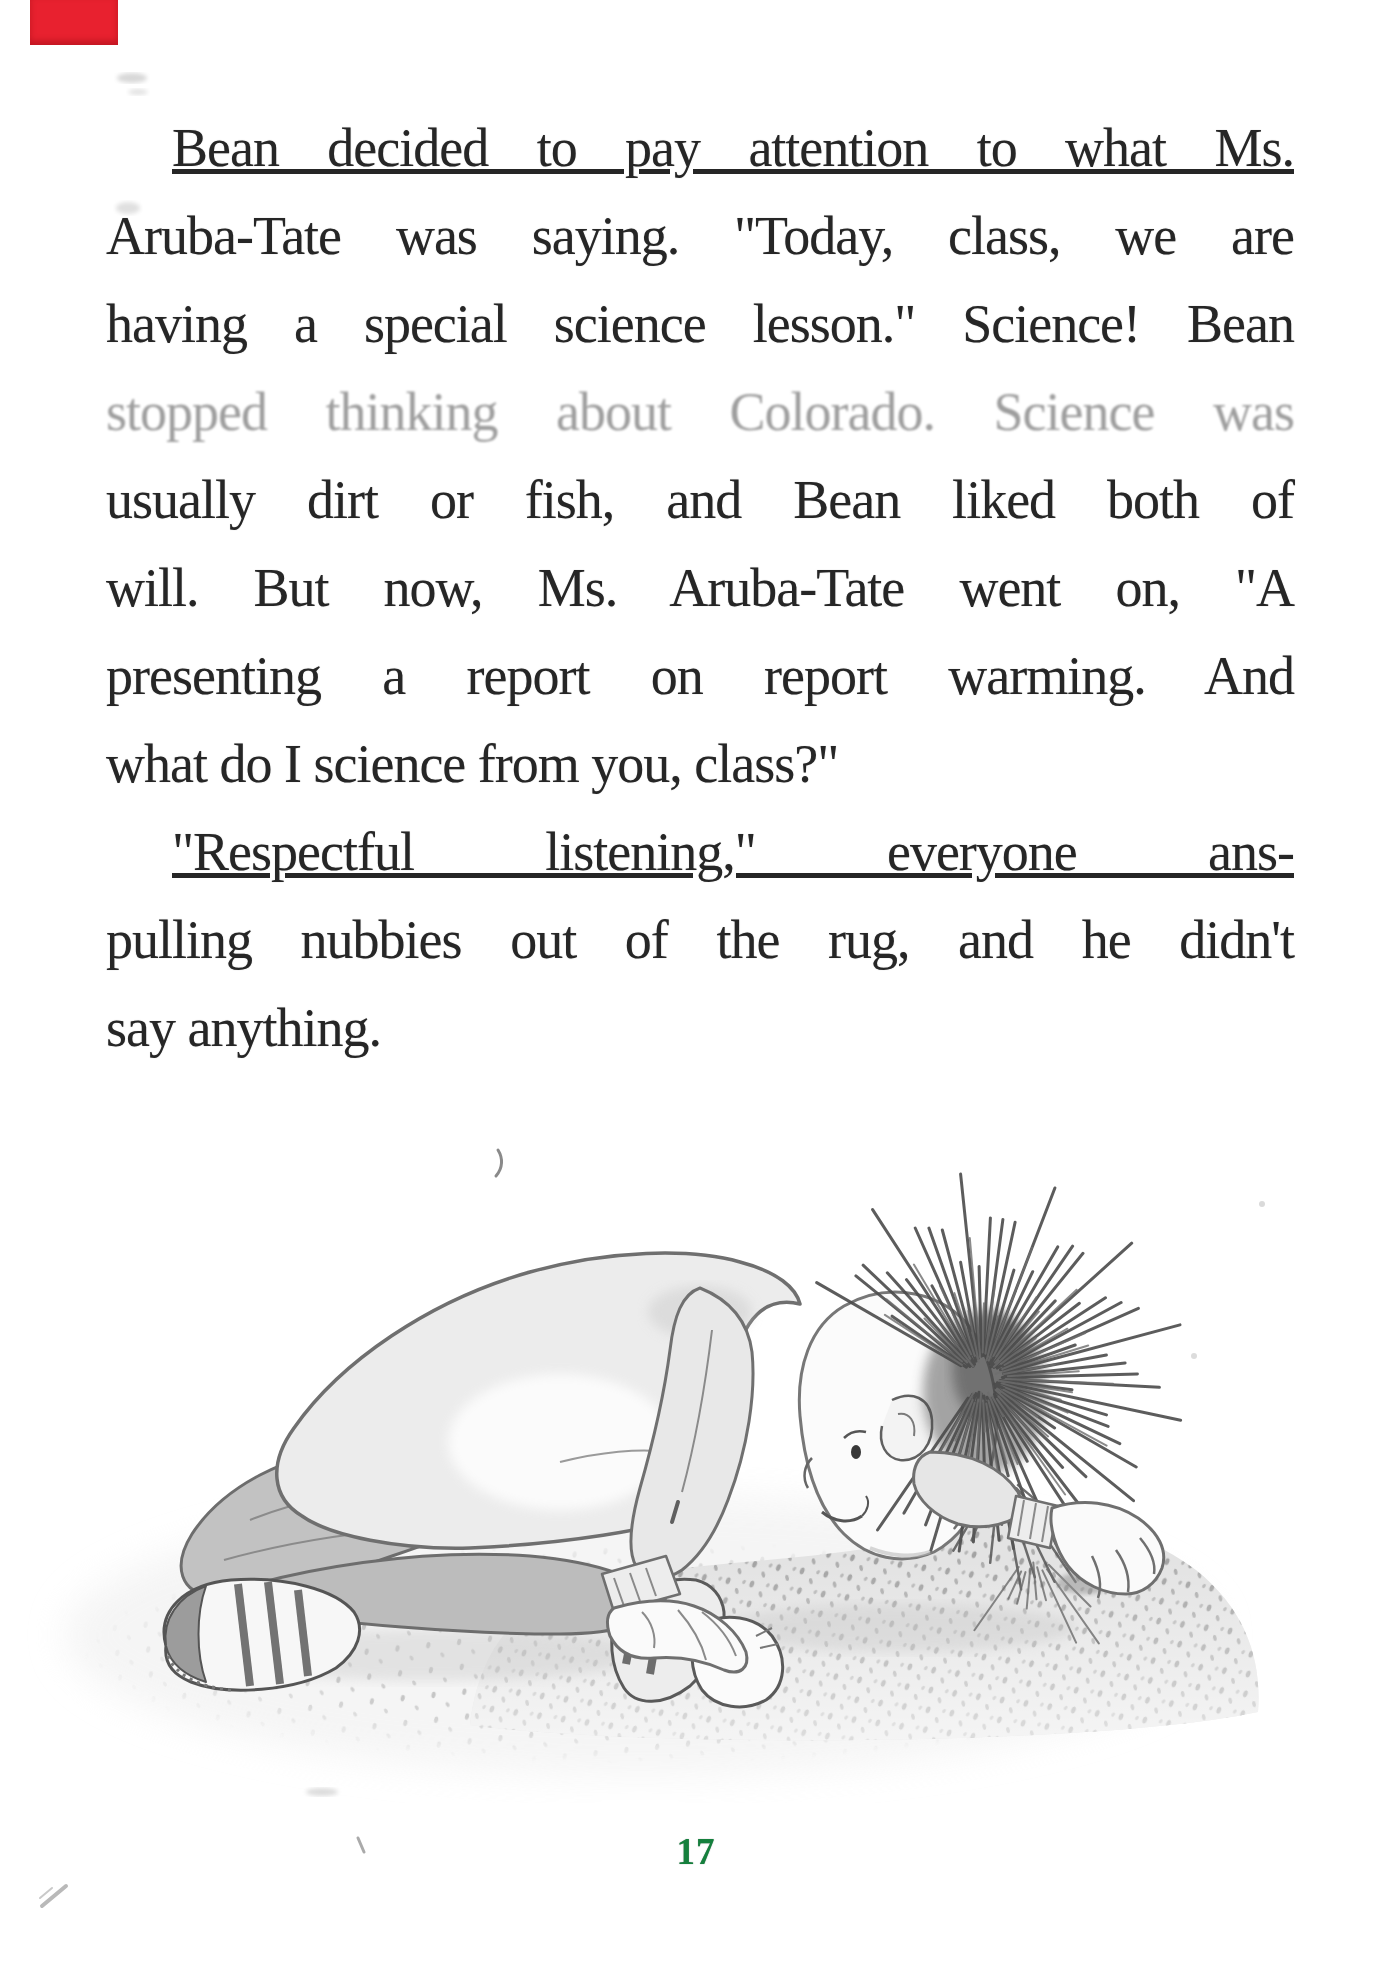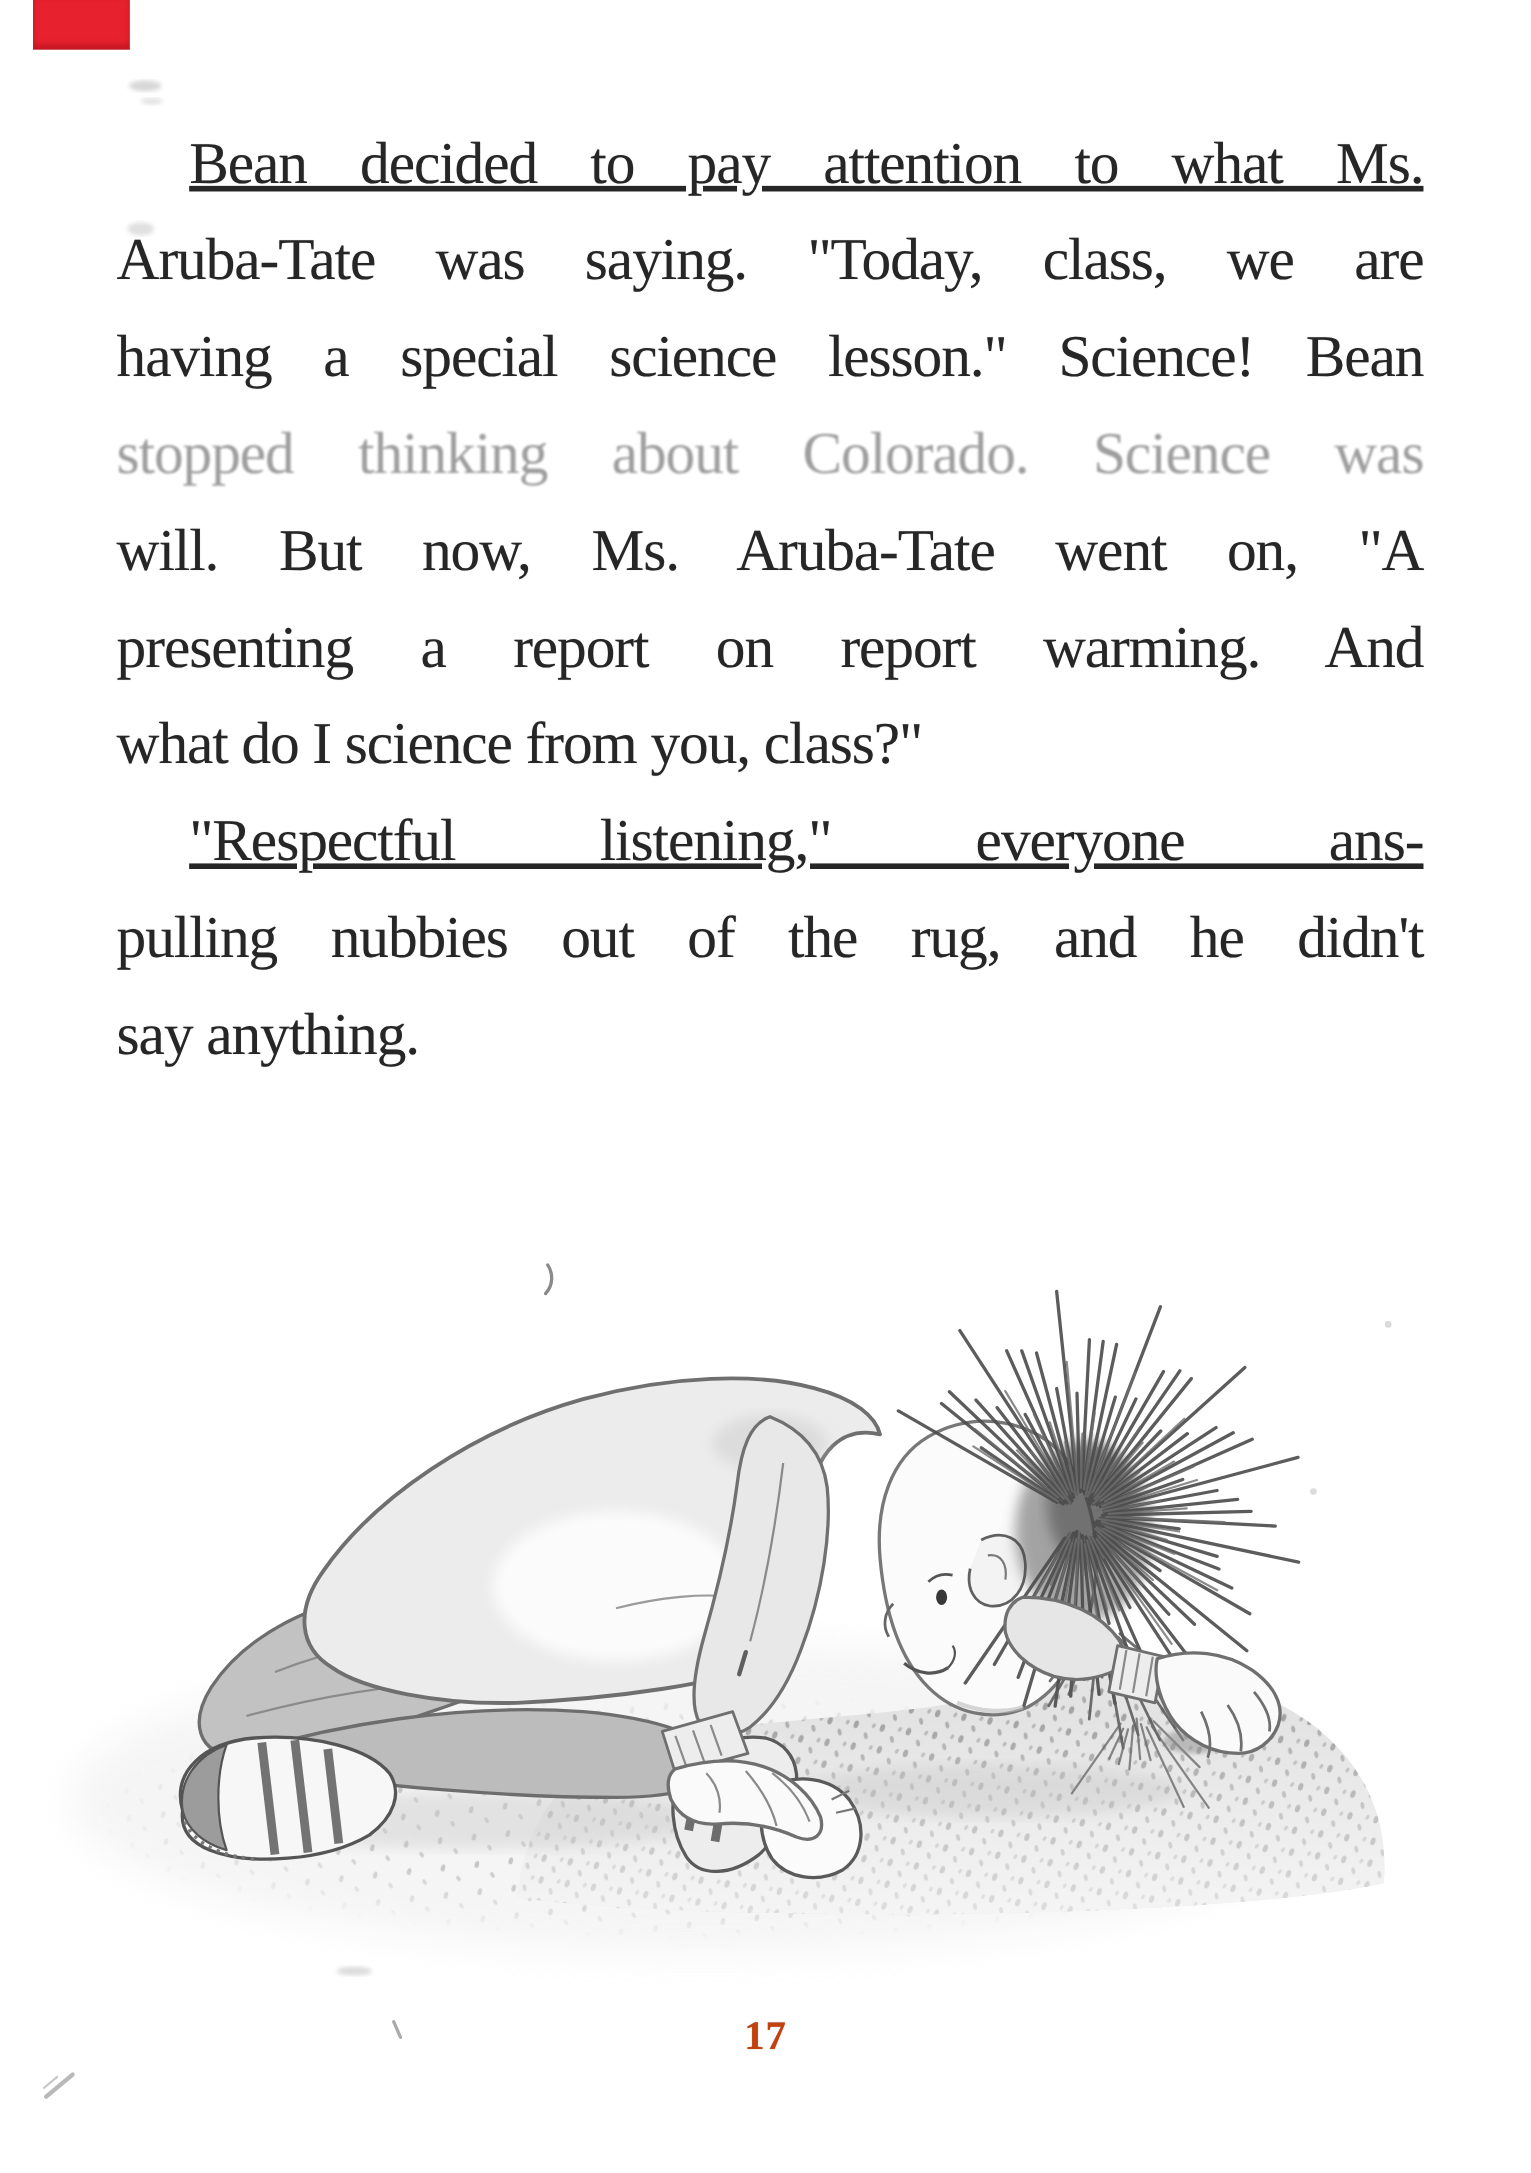--- a/index.html
+++ b/index.html
@@ -20,21 +20,21 @@
   .line{
     height:88px;line-height:88px;
     text-align:justify;text-align-last:justify;
     white-space:normal;overflow:visible;
   }
   .line.indent{padding-left:66px;text-decoration:underline;}
   .line.last{text-align-last:left;}
   .line.faded{color:#9e9e9e;filter:blur(1.1px);text-shadow:none;}
   .pageno{
     position:absolute;left:0;top:1830px;width:1392px;text-align:center;
-    font-size:37px;font-weight:700;color:#c2410c;letter-spacing:1px;
+    font-size:37px;font-weight:700;color:#15803d;letter-spacing:1px;
     text-shadow:0 0 1px rgba(40,40,40,.5);
   }
 </style>
 </head>
 <body>
 
 <div class="scan-artifact"></div>
 
 <svg class="illustration" viewBox="0 0 1392 1975" xmlns="http://www.w3.org/2000/svg" aria-hidden="true">
   <defs>
@@ -203,20 +203,21 @@
     <circle cx="1262" cy="1204" r="3" fill="#dadada"></circle>
     <circle cx="1194" cy="1356" r="3" fill="#dcdcdc"></circle>
   </g>
 </svg>
 
 <div class="story">
   <div class="line indent">Bean decided to pay attention to what Ms.</div>
   <div class="line">Aruba-Tate was saying. "Today, class, we are</div>
   <div class="line">having a special science lesson." Science! Bean</div>
   <div class="line faded">stopped thinking about Colorado. Science was</div>
+  <div class="line">usually dirt or fish, and Bean liked both of</div>
   <div class="line">will. But now, Ms. Aruba-Tate went on, "A</div>
   <div class="line">presenting a report on report warming. And</div>
   <div class="line last">what do I science from you, class?"</div>
   <div class="line indent">"Respectful listening," everyone ans-</div>
   <div class="line">pulling nubbies out of the rug, and he didn't</div>
   <div class="line last">say anything.</div>
 </div>
 
 <div class="pageno">17</div>
 

